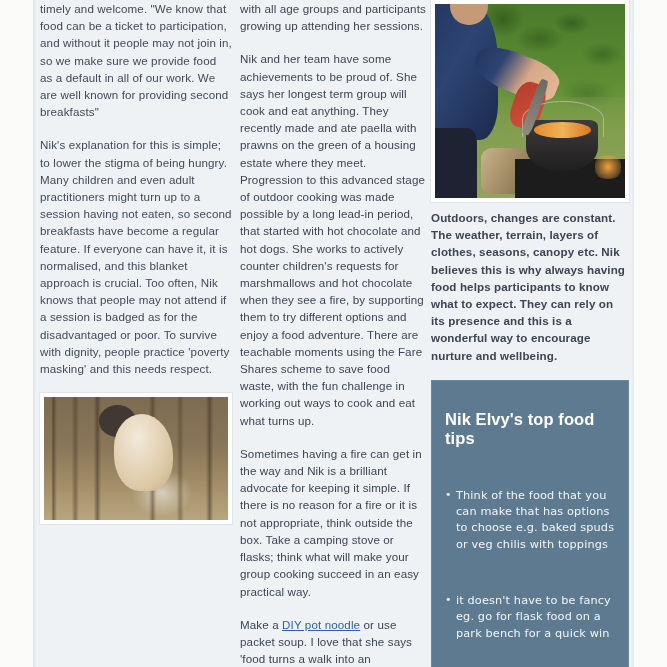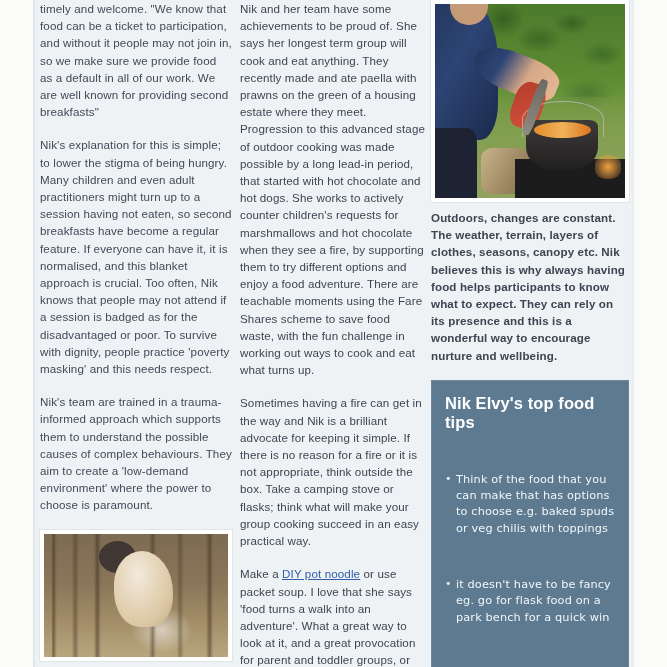--- a/index.html
+++ b/index.html
@@ -233,21 +233,21 @@
     color: #ffffff;
     box-sizing: border-box;
     padding: 14px 14px 12px 14px;
     box-shadow: inset 0 0 0 1px rgba(255,255,255,0.10);
   }
   #tips-title {
     font-size: 16.5px;
     font-weight: bold;
     line-height: 1.15;
     letter-spacing: 0.005em;
-    margin: 0 0 12px 0;
+    margin: 16px 0 12px 0;
     color: #ffffff;
   }
   #tips-list {
     list-style: none;
     margin: 0;
     padding: 0;
   }
   #tips-list li {
     position: relative;
     padding-left: 11px;
@@ -269,32 +269,32 @@
 </style>
 </head>
 <body>
 
 <div id="page">
   <div id="page-tint"></div>
 
   <div class="col" id="col1">
     <p class="body-text">timely and welcome. "We know that food can be a ticket to participation, and without it people may not join in, so we make sure we provide food as a default in all of our work. We are well known for providing second breakfasts"</p>
     <p class="body-text">Nik's explanation for this is simple; to lower the stigma of being hungry. Many children and even adult practitioners might turn up to a session having not eaten, so second breakfasts have become a regular feature. If everyone can have it, it is normalised, and this blanket approach is crucial. Too often, Nik knows that people may not attend if a session is badged as for the disadvantaged or poor. To survive with dignity, people practice 'poverty masking' and this needs respect.</p>
-    <p class="body-text">Nik's team are trained in a trauma-informed approach which supports them to understand the possible causes of complex behaviours. They aim to create a 'low-demand environment' where the power to choose is paramount.</p>
 
     <div class="photo" id="photo-woodland">
       <div class="trees"></div>
 
       <div class="darkhair"></div>
       <div class="hair"></div>
 
     </div>
   </div>
 
   <div class="col" id="col2">
+    <p class="body-text">with all age groups and participants growing up attending her sessions.</p>
     <p class="body-text">Nik and her team have some achievements to be proud of. She says her longest term group will cook and eat anything. They recently made and ate paella with prawns on the green of a housing estate where they meet. Progression to this advanced stage of outdoor cooking was made possible by a long lead-in period, that started with hot chocolate and hot dogs. She works to actively counter children's requests for marshmallows and hot chocolate when they see a fire, by supporting them to try different options and enjoy a food adventure. There are teachable moments using the Fare Shares scheme to save food waste, with the fun challenge in working out ways to cook and eat what turns up.</p>
     <p class="body-text">Sometimes having a fire can get in the way and Nik is a brilliant advocate for keeping it simple. If there is no reason for a fire or it is not appropriate, think outside the box. Take a camping stove or flasks; think what will make your group cooking succeed in an easy practical way.</p>
     <p class="body-text"><span>Make a </span><a class="inline-link" href="#">DIY pot noodle</a><span> or use packet soup. I love that she says 'food turns a walk into an adventure'. What a great way to look at it, and a great provocation for parent and toddler groups, or others that meet without camp kitchens. Park bench session anyone? Nik's lateral thinking really shows how it is not always traditional campfire cooking that will meet your</span></p>
   </div>
 
   <div class="col" id="col3">
     <div class="photo" id="photo-cooking">
       <div class="foliage"></div>
       <div class="grass"></div>
       <div class="torso"></div>

